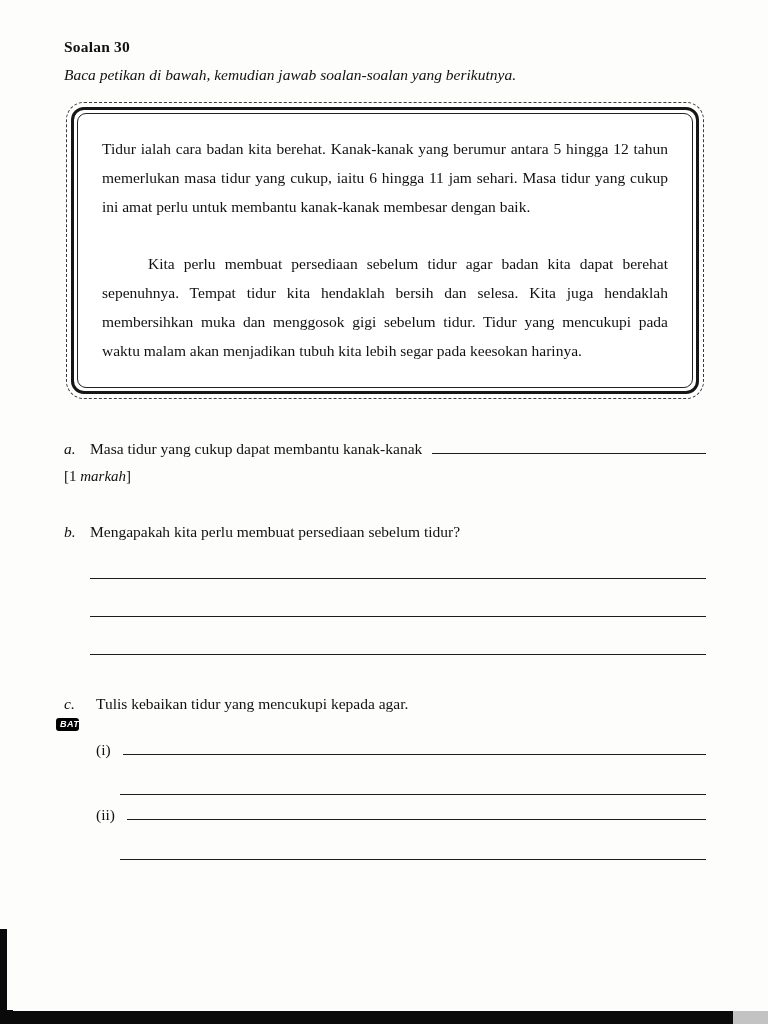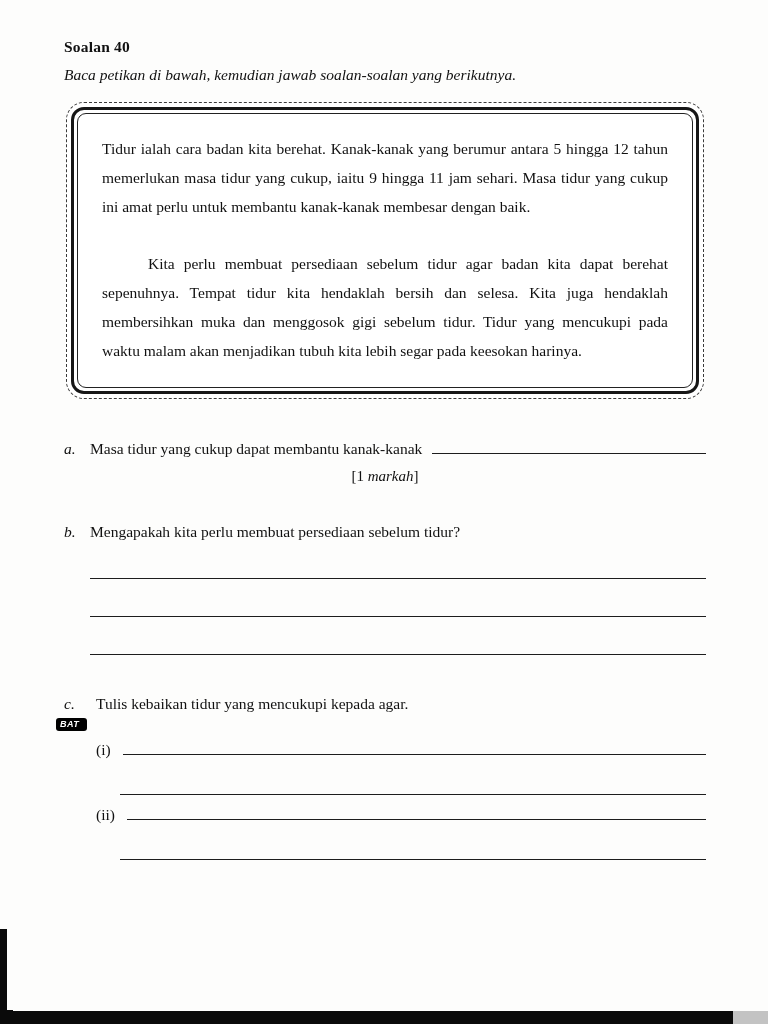--- a/index.html
+++ b/index.html
@@ -60,21 +60,21 @@
   .q-label { flex:none; width:26px; font-style:italic; }
   .q-text { white-space:nowrap; }
   .fill-line {
     flex:1;
     border-bottom:1.5px solid #1d1d1d;
     height:0.95em;
     margin-left:10px;
     min-width:30px;
   }
   .marks {
-    text-align:center;
+    text-align:left;
     font-size:15px;
     margin-top:10px;
   }
   .marks .italic { font-style:italic; }
 
   .sec-a { margin-bottom:38px; }
   .sec-b { margin-bottom:40px; }
 
   .answer-lines { margin-left:26px; }
   .answer-line {
@@ -86,21 +86,21 @@
   .c-label { flex:none; width:32px; font-style:italic; }
   .badge {
     display:inline-block;
     background:#000;
     color:#fff;
     font-family:"Liberation Sans", sans-serif;
     font-size:9px;
     font-weight:bold;
     font-style:italic;
     letter-spacing:.5px;
-    padding:1px 8px 2px 4px;
+    padding:1px 0 2px 4px;
     border-radius:3px;
     margin:3px 0 0 -8px;
   }
   .sub-row {
     display:flex;
     align-items:baseline;
     font-size:15.5px;
     margin-left:32px;
     margin-top:10px;
   }
@@ -118,27 +118,27 @@
   .artifact-left { left:0; bottom:11px; width:7px; height:84px; background:#0a0a0a; }
   .artifact-left2 { left:0; bottom:0; width:13px; height:14px; background:#0a0a0a; }
   .artifact-bottom { left:0; bottom:0; width:733px; height:13px; background:#0a0a0a; }
   .artifact-bottom-right { left:733px; bottom:0; width:35px; height:13px; background:#c3c3c3; }
 </style>
 </head>
 <body>
 
 <div class="page">
 
-  <div class="title">Soalan 40</div>
+  <div class="title">Soalan 30</div>
   <div class="instruction">Baca petikan di bawah, kemudian jawab soalan-soalan yang berikutnya.</div>
 
   <div class="frame-outer">
     <div class="frame-mid">
       <div class="frame-inner">
-        <p class="para p1">Tidur ialah cara badan kita berehat. Kanak-kanak yang berumur antara 5 hingga 12 tahun memerlukan masa tidur yang cukup, iaitu 9 hingga 11 jam sehari. Masa tidur yang cukup ini amat perlu untuk membantu kanak-kanak membesar dengan baik.</p>
+        <p class="para p1">Tidur ialah cara badan kita berehat. Kanak-kanak yang berumur antara 5 hingga 12 tahun memerlukan masa tidur yang cukup, iaitu 6 hingga 11 jam sehari. Masa tidur yang cukup ini amat perlu untuk membantu kanak-kanak membesar dengan baik.</p>
         <p class="para p2">Kita perlu membuat persediaan sebelum tidur agar badan kita dapat berehat sepenuhnya. Tempat tidur kita hendaklah bersih dan selesa. Kita juga hendaklah membersihkan muka dan menggosok gigi sebelum tidur. Tidur yang mencukupi pada waktu malam akan menjadikan tubuh kita lebih segar pada keesokan harinya.</p>
       </div>
     </div>
   </div>
 
   <div class="sec-a">
     <div class="q-row">
       <span class="q-label">a.</span>
       <span class="q-text">Masa tidur yang cukup dapat membantu kanak-kanak</span>
       <span class="fill-line"></span>

